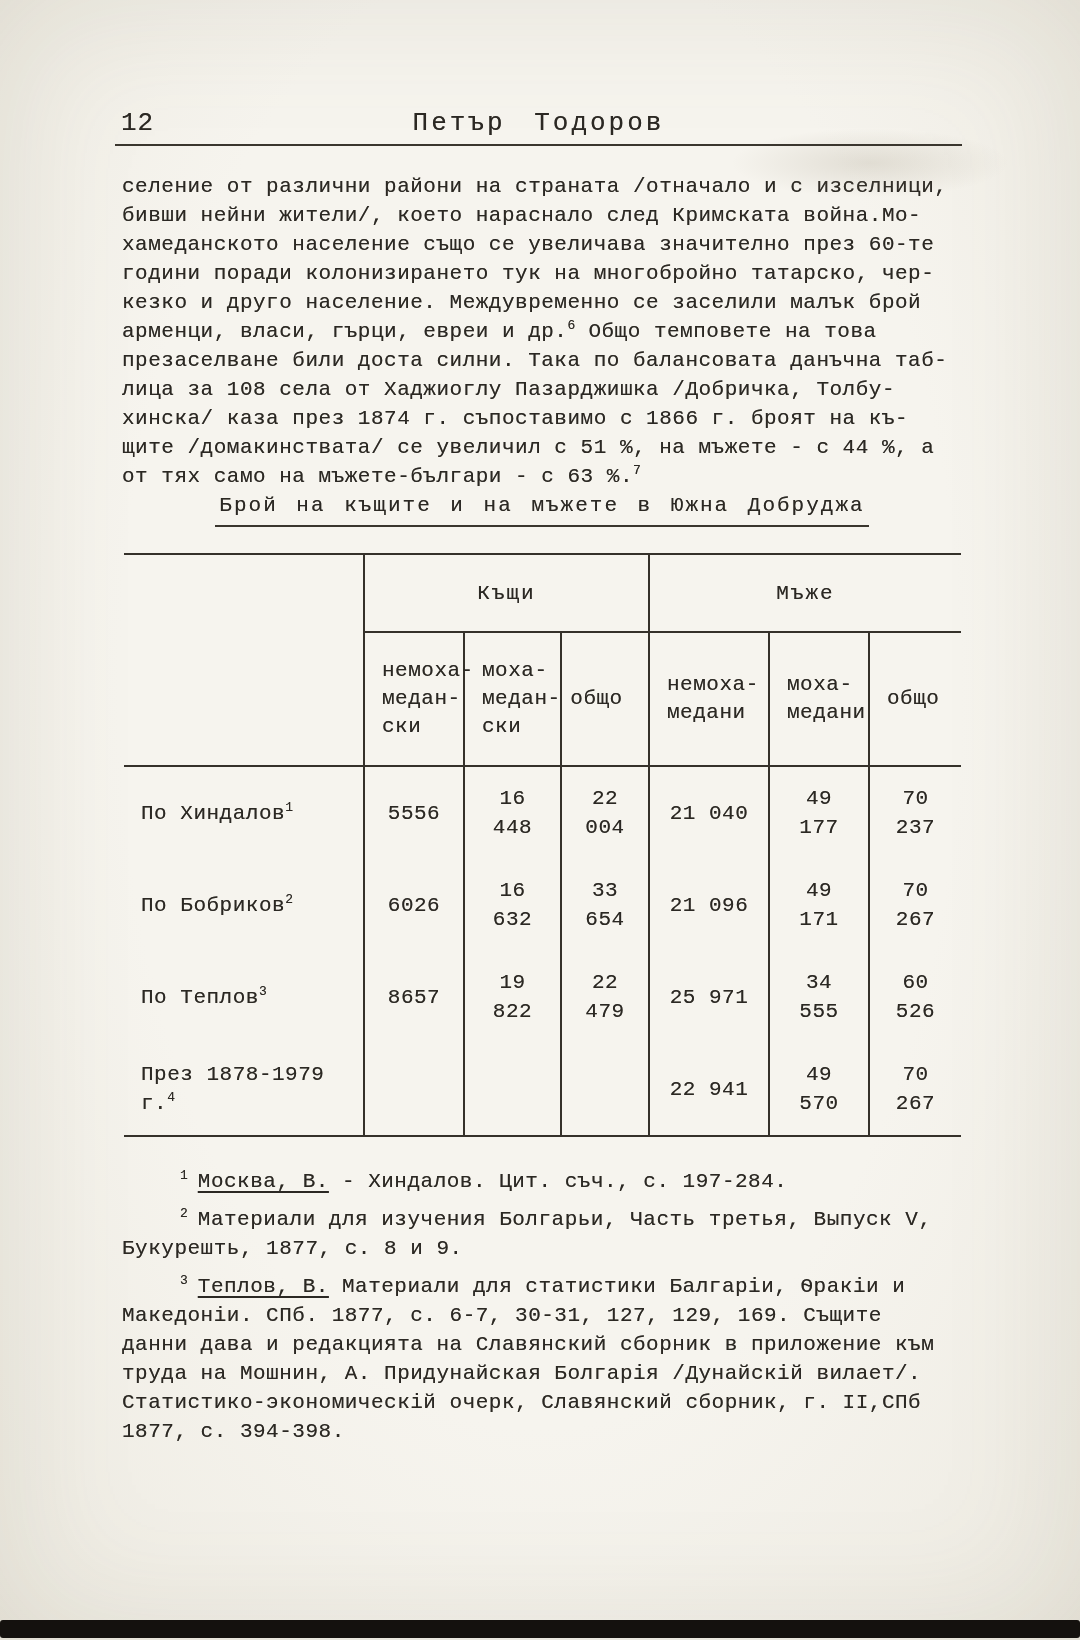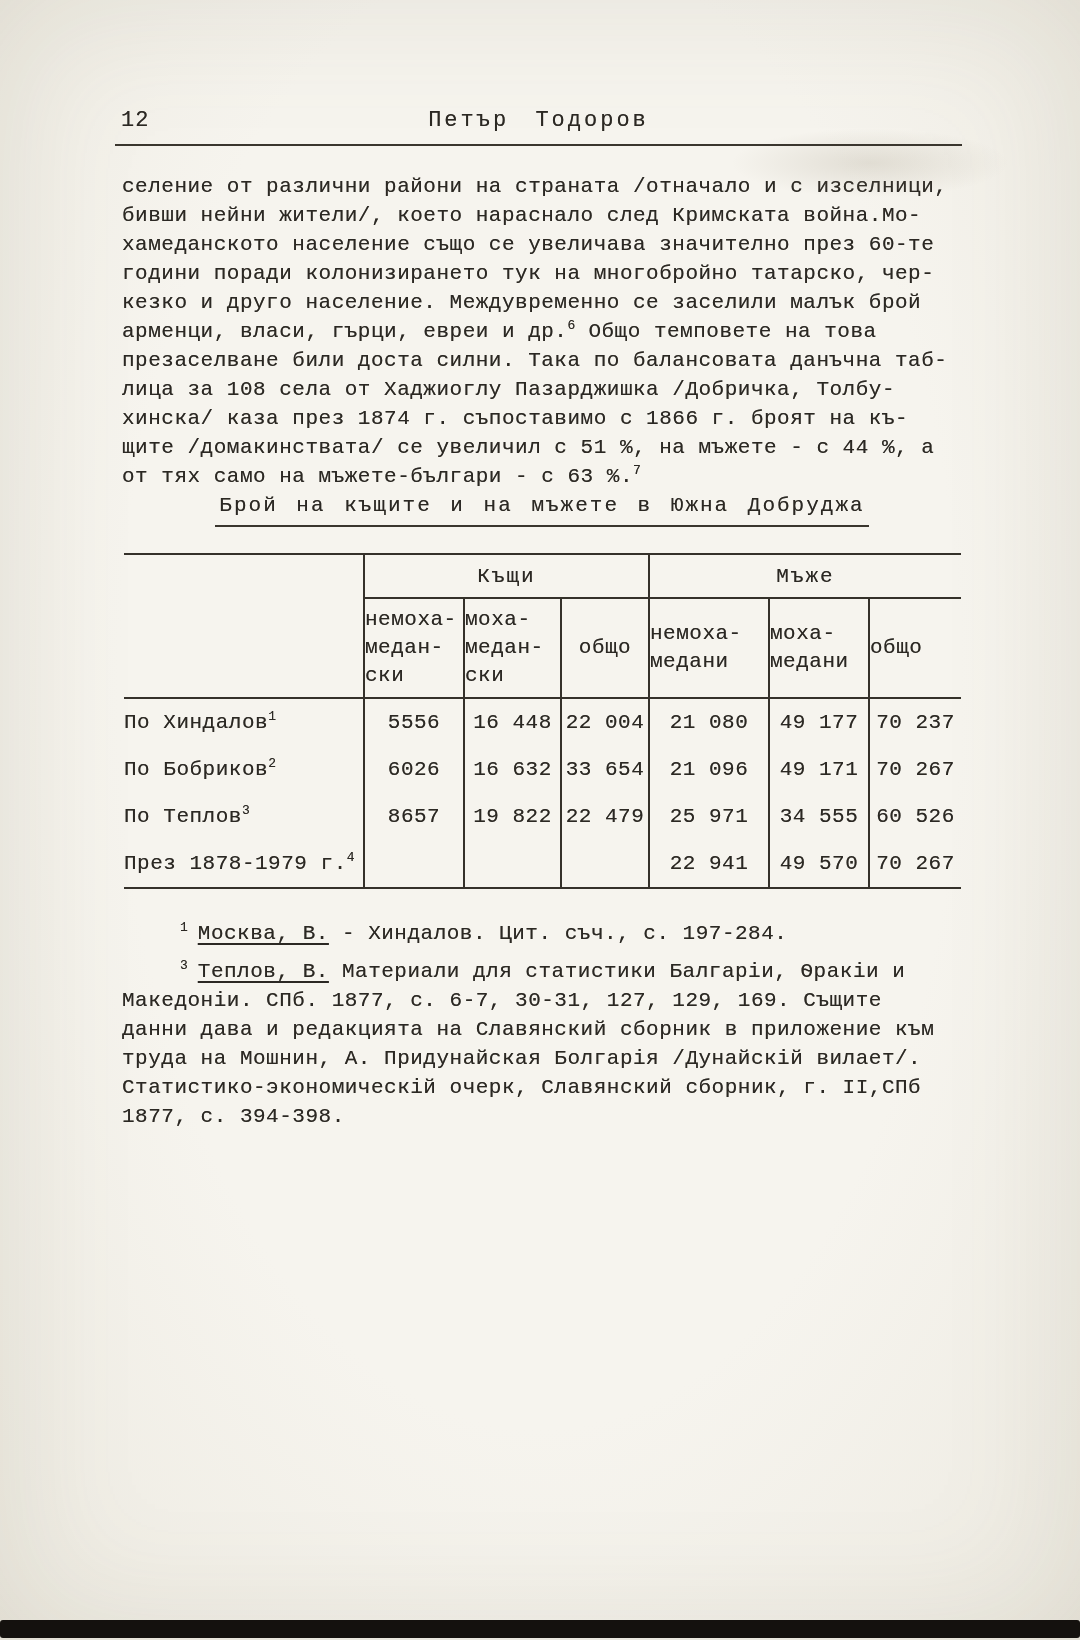--- a/index.html
+++ b/index.html
@@ -13,42 +13,42 @@
     font-family: "Liberation Mono", "DejaVu Sans Mono", monospace;
     color: #2b2823;
     overflow: hidden;
     text-shadow: 0 0 0.5px rgba(43,40,35,0.55);
   }
   .hdr {
     position: relative;
     margin: 108px 118px 0 115px;
     border-bottom: 2px solid #3a362e;
     padding-bottom: 8px;
-    font-size: 22px;
+    font-size: 26px;
     height: 28px;
   }
   .pnum { position: absolute; left: 6px; top: 0; letter-spacing: 1px; }
   .ptitle {
     position: absolute; left: 0; right: 0; top: 0;
     text-align: center; letter-spacing: 3px; word-spacing: 10px;
   }
   .content { padding: 26px 118px 0 122px; font-size: 21px; line-height: 29px; letter-spacing: 0.5px; }
   .para { margin: 0; white-space: pre-line; }
   .para sup, .labelcol sup { font-size: 13px; vertical-align: 8px; line-height: 0; letter-spacing: 0; }
   .indent { text-indent: 3.2em; }
   .caption { margin: 30px 0 12px 0; text-align: center; letter-spacing: 8px; word-spacing: 18px; }
   .subtitle-row { text-align: center; margin: 0 0 26px 0; }
   .subtitle { display: inline-block; border-bottom: 2px solid #3a362e; padding: 0 4px 5px 4px; letter-spacing: 2px; word-spacing: 4px; }
   table.dt {
     border-collapse: collapse; table-layout: fixed;
     width: 837px; margin-left: 2px;
     border-top: 2px solid #35312a; border-bottom: 2px solid #35312a;
     font-size: 21px; letter-spacing: 0.5px;
   }
-  table.dt th, table.dt td { font-weight: normal; padding: 0; }
+  table.dt th, table.dt td { font-weight: normal; padding: 17px; }
   .corner { border-right: 2px solid #35312a; border-bottom: 2px solid #35312a; }
   th.group { height: 42px; text-align: center; letter-spacing: 2px; border-bottom: 2px solid #35312a; vertical-align: middle; }
   th.g1 { border-right: 2px solid #35312a; }
   th.sub {
     height: 98px; text-align: left; vertical-align: middle;
     white-space: pre-line; line-height: 28px;
     border-bottom: 2px solid #35312a; border-left: 2px solid #35312a;
     padding-left: 6px;
   }
   th.sub.first { border-left: none; }
@@ -120,21 +120,21 @@
             <th class="sub">моха-
 медани</th>
             <th class="sub">общо</th>
           </tr>
 
         <tr>
             <td class="labelcol"><span>По Хиндалов</span><sup>1</sup></td>
             <td class="num">5556</td>
             <td class="num">16 448</td>
             <td class="num">22 004</td>
-            <td class="num">21 080</td>
+            <td class="num">21 040</td>
             <td class="num">49 177</td>
             <td class="num">70 237</td>
           </tr>
 
         <tr>
             <td class="labelcol"><span>По Бобриков</span><sup>2</sup></td>
             <td class="num">6026</td>
             <td class="num">16 632</td>
             <td class="num">33 654</td>
             <td class="num">21 096</td>
@@ -159,20 +159,22 @@
             <td class="num"></td>
             <td class="num">22 941</td>
             <td class="num">49 570</td>
             <td class="num">70 267</td>
           </tr>
       </tbody>
     </table>
 
     <div class="footnotes">
       <p class="fn"><sup class="fnum">1</sup><span class="u">Москва, В.</span><span> - Хиндалов. Цит. съч., с. 197-284.</span></p>
+      <p class="fn"><sup class="fnum">2</sup><span class="u"></span><span>Материали для изучения Болгарьи, Часть третья, Выпуск V,
+Букурешть, 1877, с. 8 и 9.</span></p>
       <p class="fn"><sup class="fnum">3</sup><span class="u">Теплов, В.</span><span> Материали для статистики Балгарiи, Ѳракiи и
 Македонiи. СПб. 1877, с. 6-7, 30-31, 127, 129, 169. Същите
 данни дава и редакцията на Славянский сборник в приложение към
 труда на Мошнин, А. Придунайская Болгарiя /Дунайскiй вилает/.
 Статистико-экономическiй очерк, Славянский сборник, г. II,СПб
 1877, с. 394-398.</span></p>
     </div>
   </div>
 
   <div class="scan-bar"></div>

